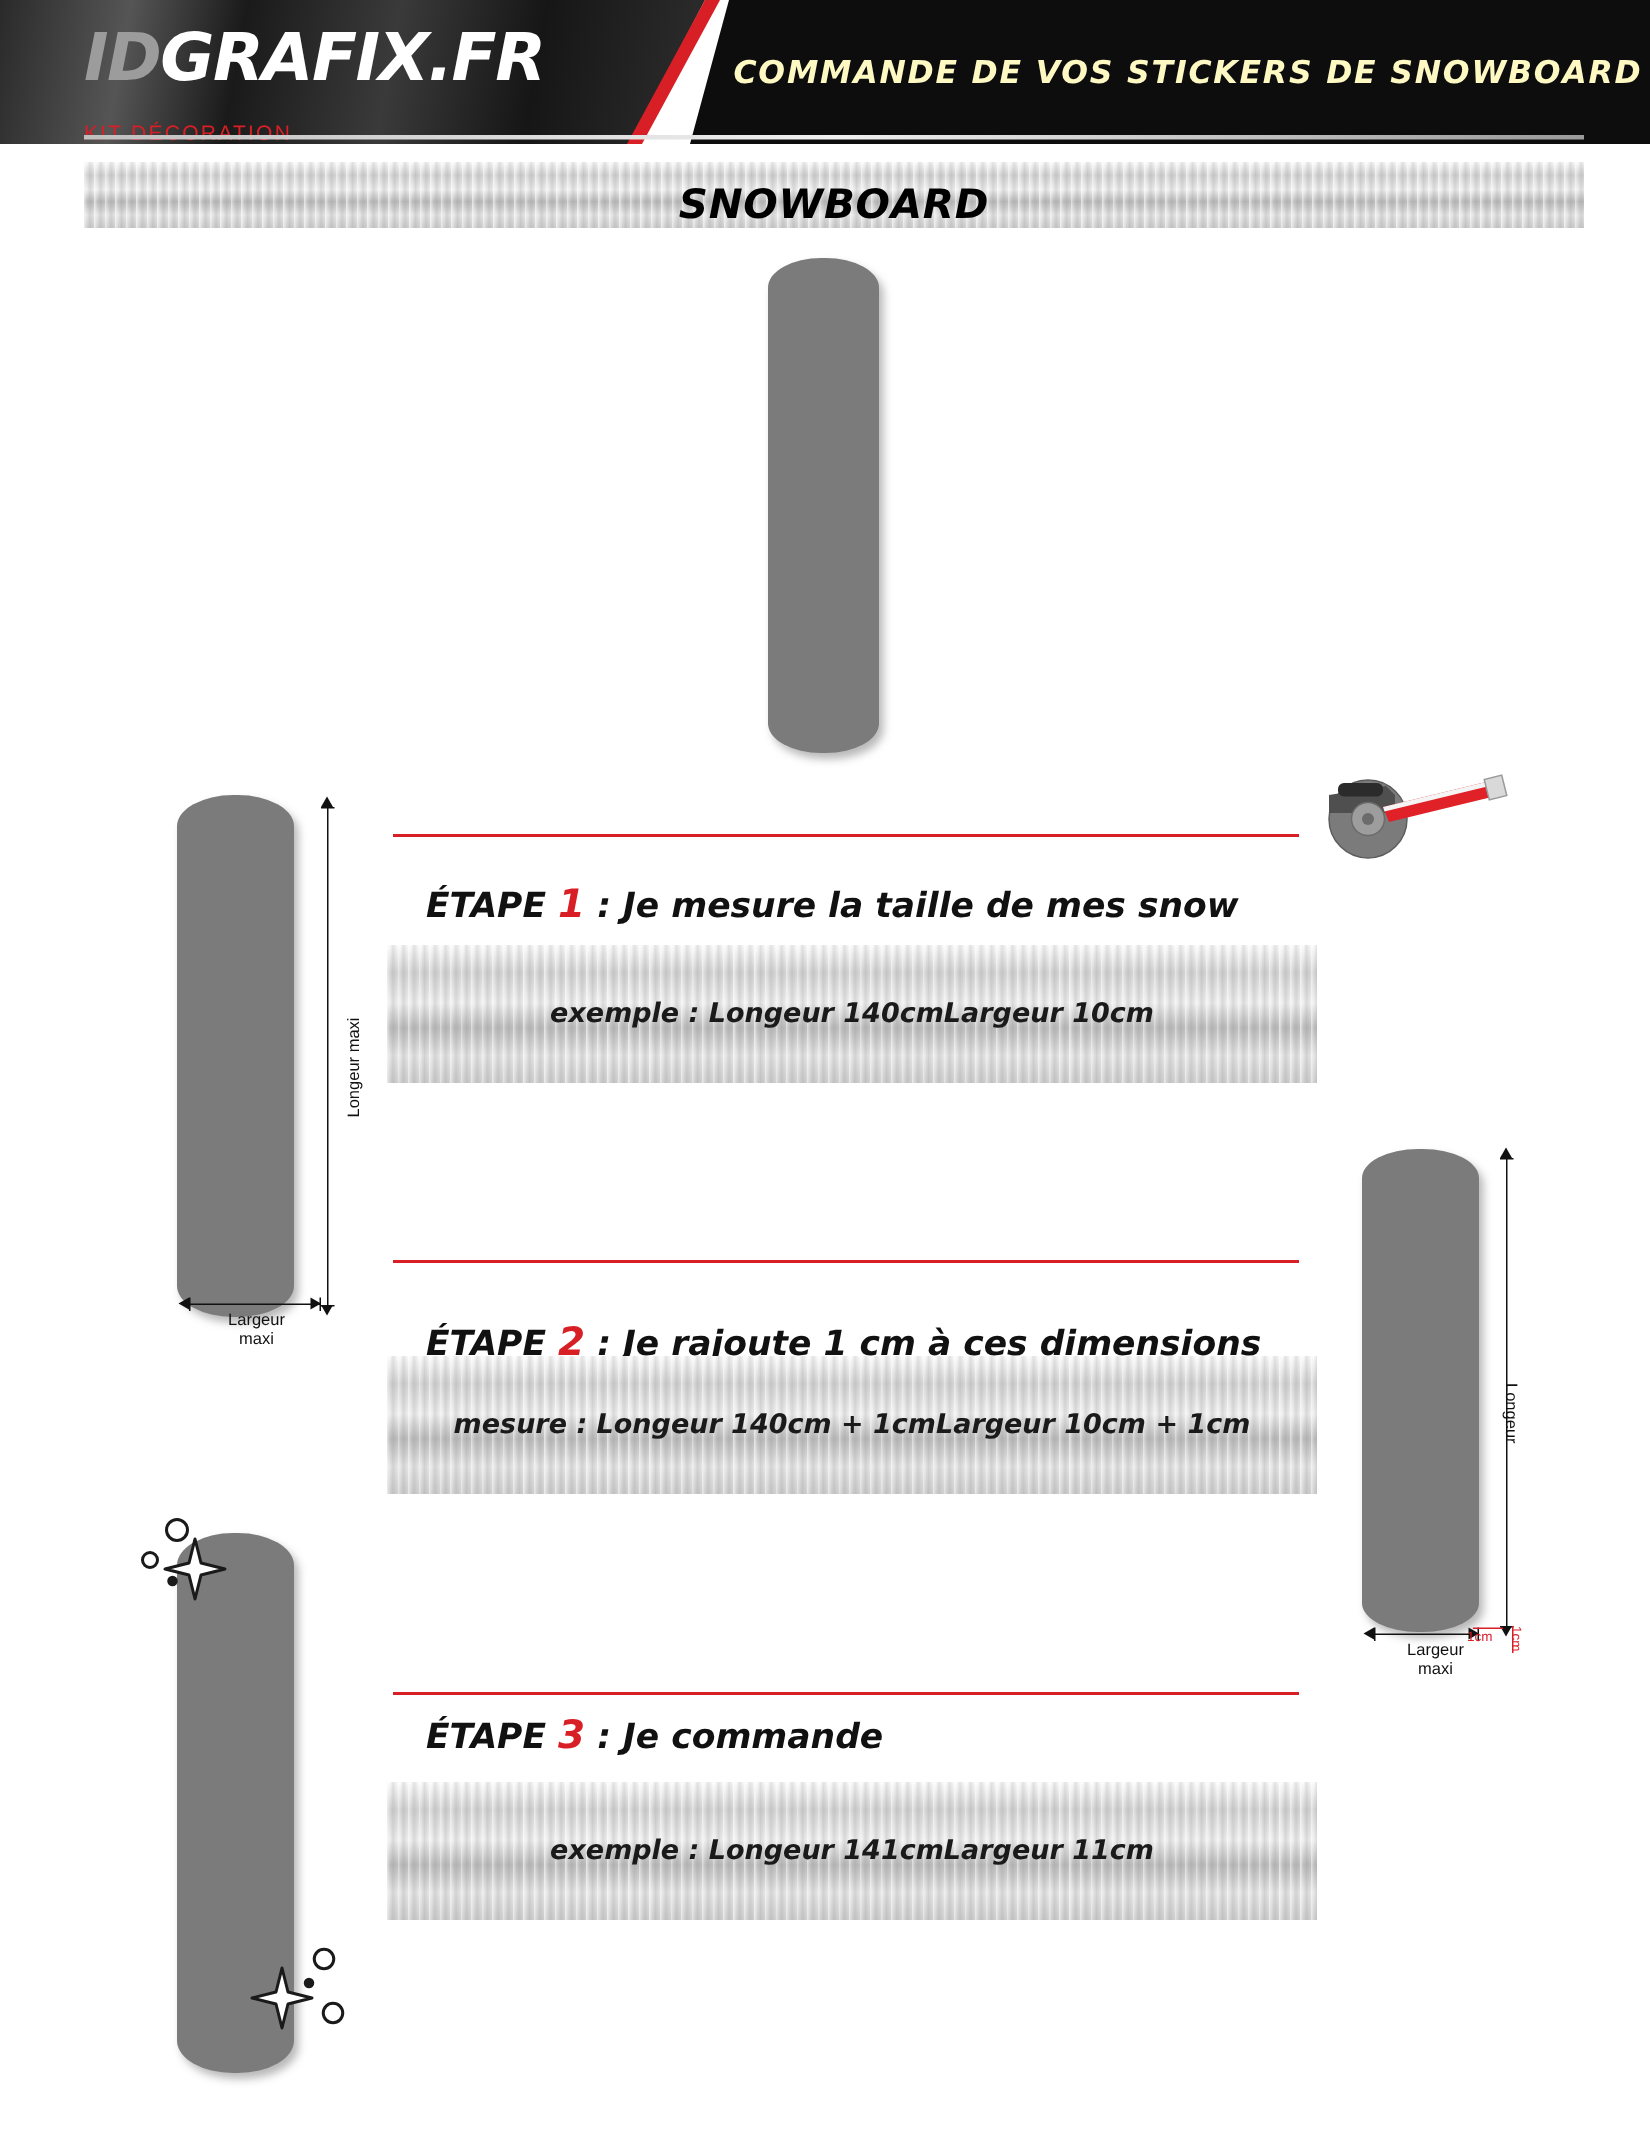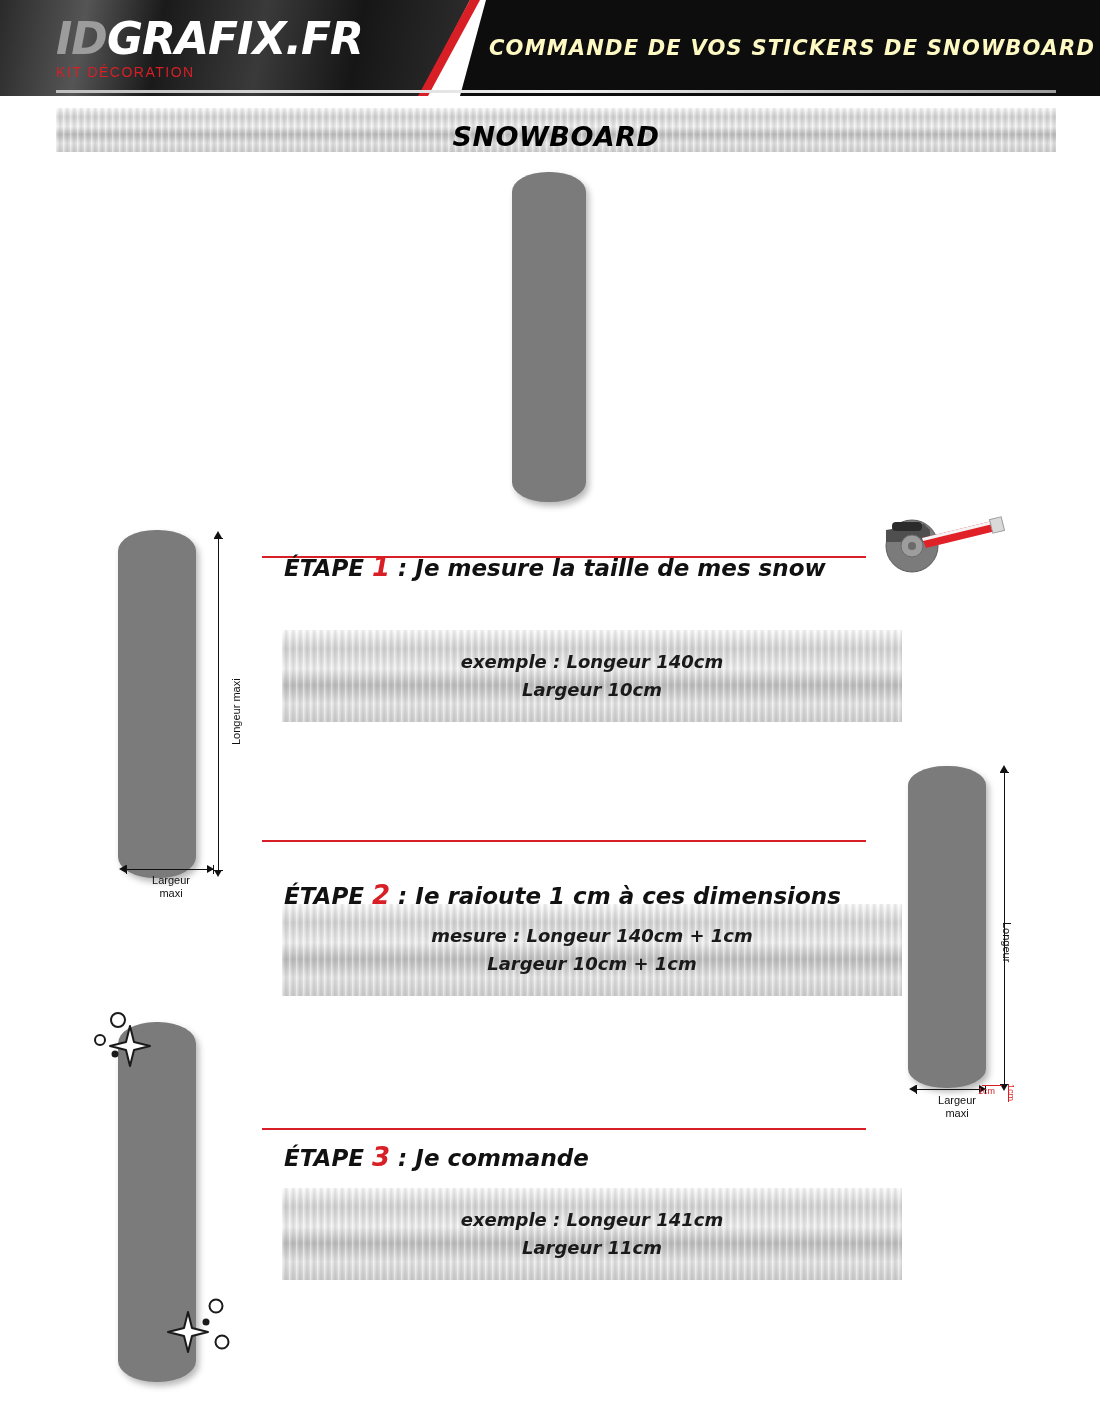--- a/index.html
+++ b/index.html
@@ -30,21 +30,21 @@
     font-weight:bold; font-style:italic;
     font-size:44px; letter-spacing:-1px;
     color:#ffffff; line-height:46px;
     white-space:nowrap;
   }
   .logo-main .dark {
     color:#9c9c9c;
   }
   .logo-sub {
     color:#d81f26; font-size:14px; letter-spacing:1.5px;
-    margin-top:2px; font-family:"Liberation Sans", sans-serif;
+    margin-top:18px; font-family:"Liberation Sans", sans-serif;
   }
   .header-red {
     position:absolute; left:418px; top:0; width:62px; height:96px;
     background:#d81f26;
     clip-path: polygon(52px 0, 62px 0, 10px 96px, 0 96px);
   }
   .header-right {
     position:absolute; left:460px; top:0; width:640px; height:96px;
     background:#0d0d0d;
     clip-path: polygon(26px 0, 640px 0, 640px 96px, 0 96px);
@@ -100,21 +100,21 @@
   }
   .sec-title {
     position:absolute;
     font-family:"DejaVu Sans", sans-serif;
     font-weight:bold; font-style:italic;
     font-size:23px; color:#111; white-space:nowrap;
   }
   .sec-title .num { color:#d81f26; font-size:26px; }
   .sec-banner {
     position:absolute; height:92px;
-    display:flex; flex-direction:column; align-items:center; justify-content:center;margin-left:24px;
+    display:flex; flex-direction:row; align-items:center; justify-content:center;
   }
   .sec-banner .l {
     font-family:"DejaVu Sans", sans-serif;
     font-weight:bold; font-style:italic; font-size:18px; color:#1a1a1a;
     line-height:28px; white-space:nowrap;
   }
 
   
   .vline { position:absolute; width:1px; background:#111; }
   .hline { position:absolute; height:1px; background:#111; }
@@ -209,21 +209,21 @@
       <circle cx="34" cy="34" r="11" fill="#9d9d9d" stroke="#6b6b6b" stroke-width="1"></circle>
       <circle cx="34" cy="34" r="4" fill="#6b6b6b"></circle>
       <path d="M44,26 L118,8 L122,18 L48,36 Z" fill="#e02128"></path>
       <path d="M44,26 L118,8 L119,11 L45,29 Z" fill="#f4f4f4"></path>
       <rect x="113" y="6" width="12" height="14" transform="rotate(-14 119 13)" fill="#d9d9d9" stroke="#9a9a9a" stroke-width="1"></rect>
     </g>
   </svg>
 </div>
 
 <div class="sec-rule" style="left:262px; top:556px; width:604px;"></div>
-<div class="sec-title" style="left:284px; top:552px;">
+<div class="sec-title" style="left:284px; top:588px;">
   <span>ÉTAPE</span>
   <span class="num">1</span>
   <span>:</span>
   <span>Je mesure la taille de mes snow</span>
 </div>
 <div class="sec-banner metal" style="left:258px; top:630px; width:620px;">
   <div class="l">exemple : Longeur 140cm</div>
   <div class="l">Largeur 10cm</div>
 </div>
 

